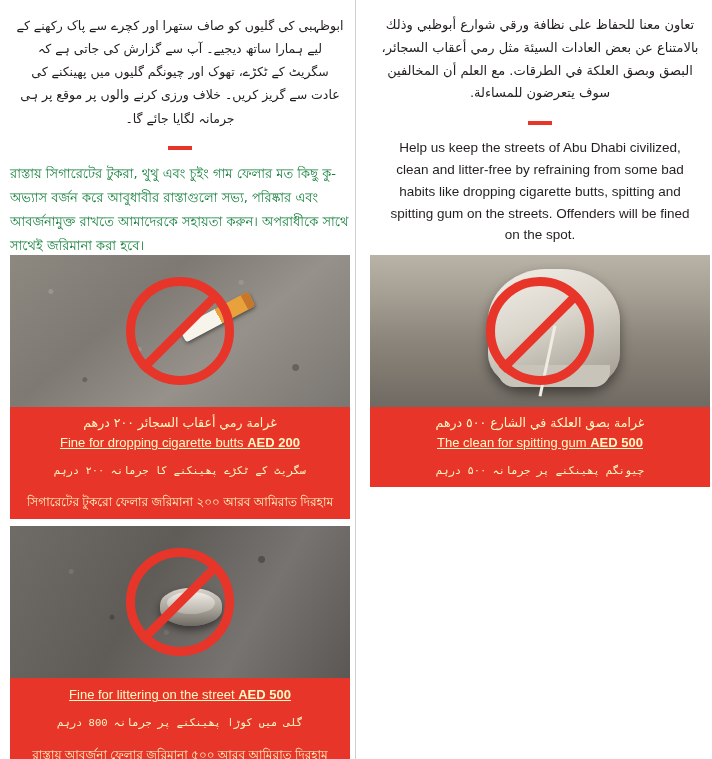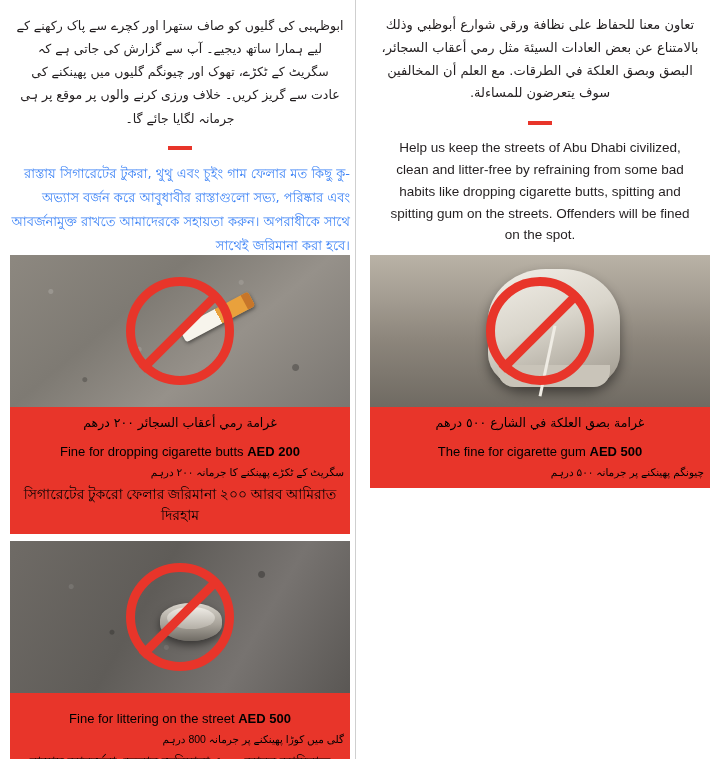--- a/index.html
+++ b/index.html
@@ -58,25 +58,25 @@
     color: #231f20;
     padding: 14px 10px 0 10px;
   }
   .rule {
     width: 24px;
     height: 4px;
     background: #e8352a;
     margin: 16px auto 12px auto;
   }
   .bengali-block {
-    text-align: right;
+    text-align: left;
     font-family: "DejaVu Sans", sans-serif;
     font-size: 13px;
     line-height: 1.85;
-    color: #3b82f6;
+    color: #15803d;
     padding: 0 4px;
   }
   .english-block {
     text-align: center;
     font-size: 13.5px;
     line-height: 1.62;
     color: #231f20;
     padding: 0 18px;
   }
 
@@ -213,49 +213,49 @@
     width: 108px;
     height: 9px;
     margin-left: -54px;
     margin-top: -4.5px;
     background: #e8352a;
     transform: rotate(-45deg);
   }
 
   .caption {
     background: #e8352a;
-    color: #000000;
+    color: #fef9c3;
     padding: 7px 6px 8px 6px;
     text-align: center;
   }
   .cap-ar {
     direction: rtl;
     font-family: "DejaVu Sans", sans-serif;
     font-size: 12.5px;
     line-height: 1.5;
   }
   .cap-en {
     font-size: 13px;
     line-height: 1.45;
-    margin-top: 10px;
+    margin-top: 1px;
+    text-decoration: underline;
   }
   .cap-en b { font-weight: bold; }
   .cap-ur {
     direction: rtl;
-    font-family: Liberation Sans, sans-serif;
+    font-family: Liberation Mono, monospace;
     font-size: 10.5px;
     line-height: 1.5;
-    margin-top: 3px;
-    text-align: right;
+    margin-top: 11px;
   }
   .cap-bn {
-    font-family: Liberation Serif, serif;
-    font-size: 14px;
+    font-family: Liberation Sans, sans-serif;
+    font-size: 12px;
     line-height: 1.5;
-    margin-top: 4px;
+    margin-top: 14px;
     direction: rtl;
   }
 </style>
 </head>
 <body>
 
 <div class="page">
 
   <div class="divider"></div>
 
@@ -309,21 +309,21 @@
 
 
       <div class="card">
         <div class="photo photo-shoe">
           <div class="shoe"></div>
           <div class="gum-string"></div>
           <div class="ban"></div>
         </div>
         <div class="caption">
           <div class="cap-ar">غرامة بصق العلكة في الشارع ٥٠٠ درهم</div>
-          <div class="cap-en"><span>The fine for cigarette gum </span><b>AED 500</b></div>
+          <div class="cap-en"><span>The clean for spitting gum </span><b>AED 500</b></div>
           <div class="cap-ur">چیونگم پھینکنے پر جرمانہ ۵۰۰ درہم</div>
         </div>
       </div>
 
     </div>
   </div>
 
 </div>
 
 </body></html>

